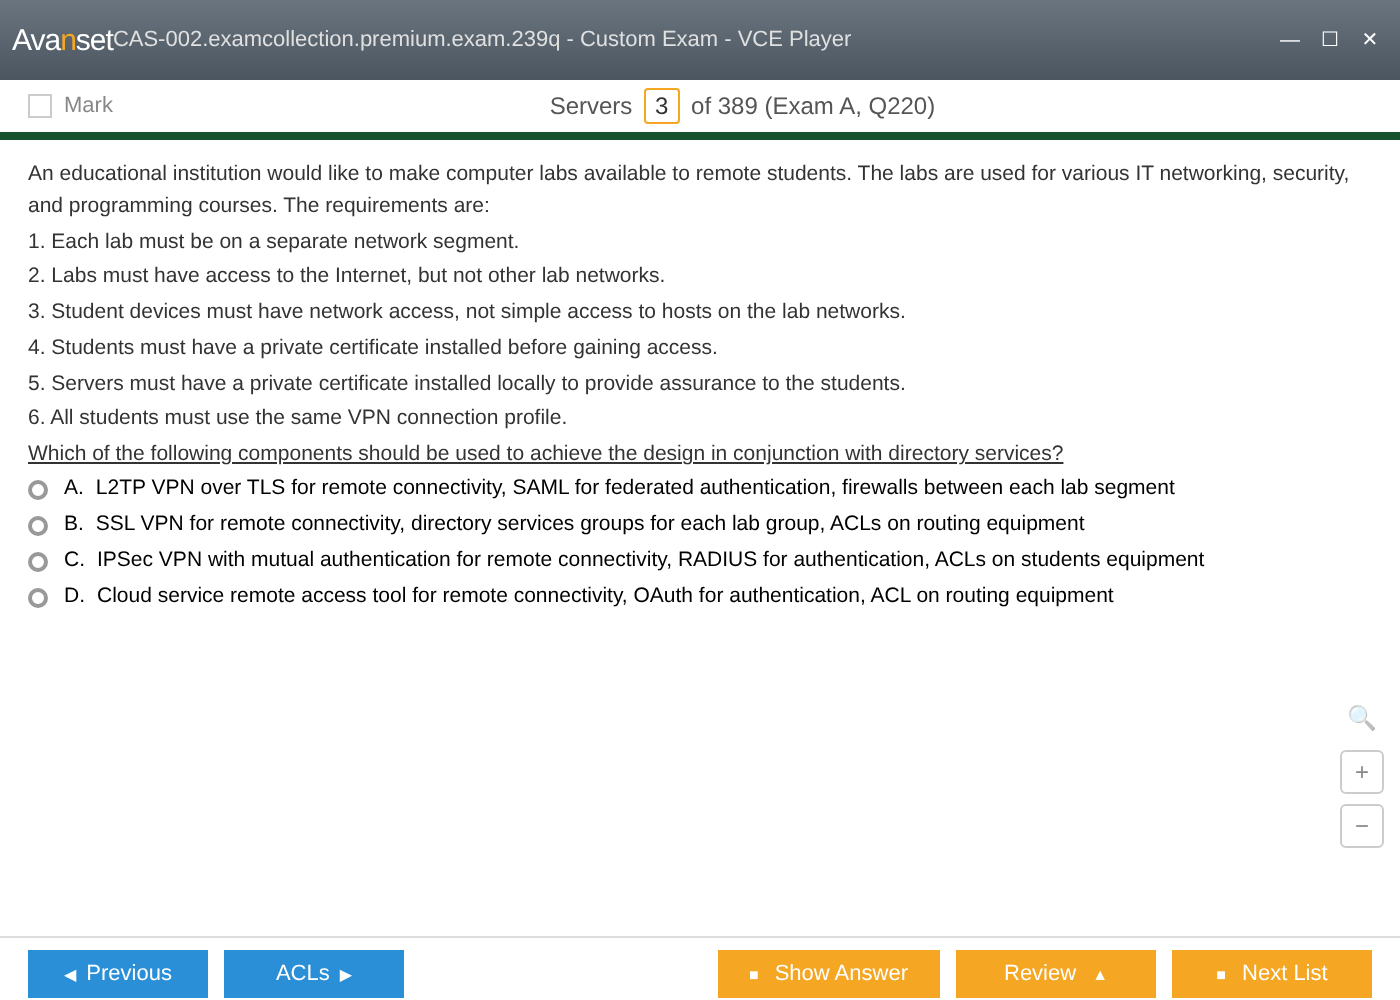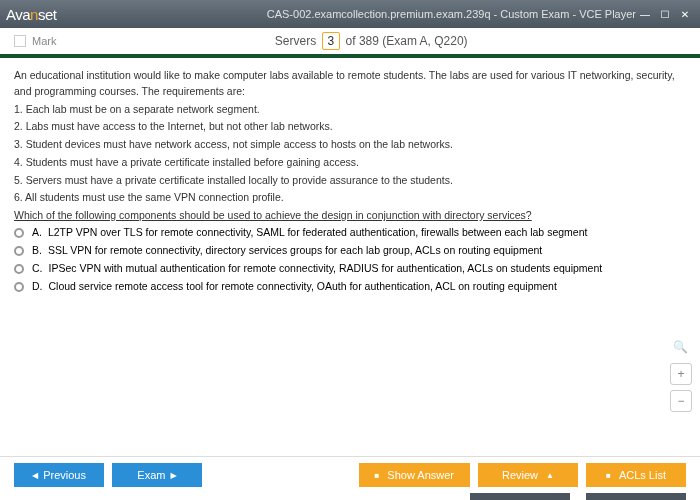--- a/index.html
+++ b/index.html
@@ -1,20 +1,20 @@
 <!DOCTYPE html>
 <html><head>
 <meta charset="utf-8">
 <style>
 * { margin: 0; padding: 0; box-sizing: border-box; font-family: Arial, sans-serif; }
 body { width: 700px; height: 500px; overflow: hidden; background: #fff; }
-.titlebar { background: linear-gradient(to bottom, #6a7580, #4a5560); height: 28px; display: flex; align-items: center; padding: 0 6px; color: #fff; }
+.titlebar { background: linear-gradient(to bottom, #6a7580, #4a5560); height: 40px; display: flex; align-items: center; padding: 0 6px; color: #fff; }
 .logo { font-size: 15px; font-weight: 300; letter-spacing: -0.5px; }
 .logo .n { color: #f5a623; font-weight: 400; }
-.title-text { flex: 1; text-align: right; font-size: 11px; color: #e0e0e0; }
+.title-text { flex: 1; text-align: left; font-size: 11px; color: #e0e0e0; }
 .window-controls { display: flex; gap: 2px; }
 .win-btn { width: 18px; height: 16px; background: none; border: none; color: #fff; font-size: 10px; cursor: pointer; display: flex; align-items: center; justify-content: center; }
 .question-header { height: 30px; display: flex; align-items: center; padding: 0 14px; border-bottom: 4px solid #14532d; background: #fff; }
 .mark-check { width: 12px; height: 12px; border: 1px solid #ccc; margin-right: 6px; }
 .mark-label { font-size: 11px; color: #888; }
 .q-center { flex: 1; text-align: center; font-size: 12px; color: #555; }
 .q-num-box { display: inline-block; border: 1px solid #f5a623; padding: 1px 5px; border-radius: 2px; color: #333; margin: 0 2px; }
 .content { padding: 10px 14px; height: 362px; overflow-y: auto; position: relative; }
 .question-text { font-size: 10.5px; color: #333; line-height: 1.5; }
 .question-text p { margin-bottom: 2px; }
@@ -99,23 +99,23 @@
   <div class="side-controls">
     <div class="side-btn magnify">🔍</div>
     <div class="side-btn">+</div>
     <div class="side-btn">−</div>
   </div>
 </div>
 
 <div class="footer">
   <div class="footer-row">
     <button class="btn btn-blue triangle-left">Previous</button>
-    <button class="btn btn-blue triangle-right">Exam</button>
+    <button class="btn btn-blue triangle-right">ACLs</button>
     <div class="spacer"></div>
     <button class="btn btn-orange square">Show Answer</button>
     <button class="btn btn-orange triangle-up">Review</button>
-    <button class="btn btn-orange square">ACLs List</button>
+    <button class="btn btn-orange square">Next List</button>
   </div>
   <div class="footer-row2">
     <button class="btn btn-dark">Save Session</button>
     <button class="btn btn-dark">End Exam</button>
   </div>
 </div>
 
 </body></html>

